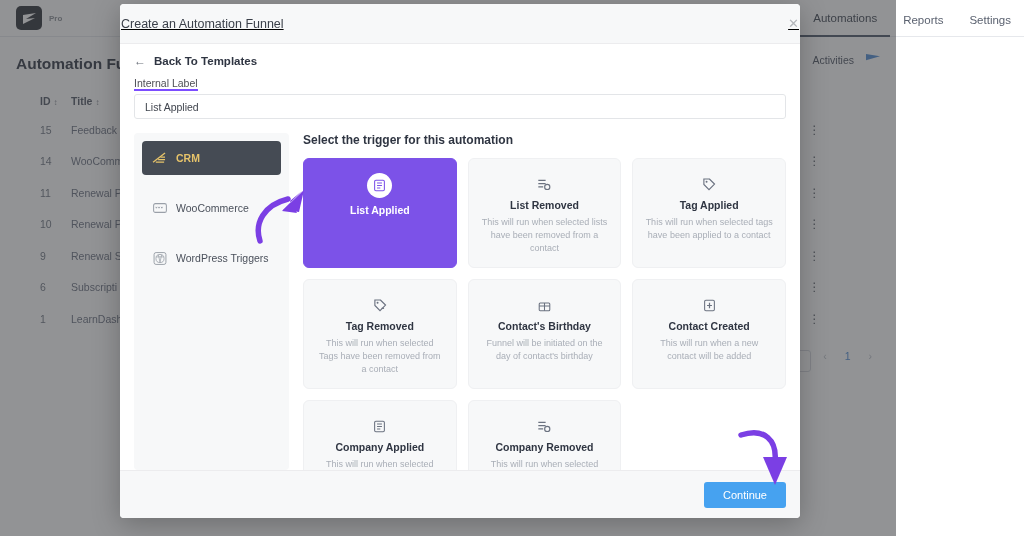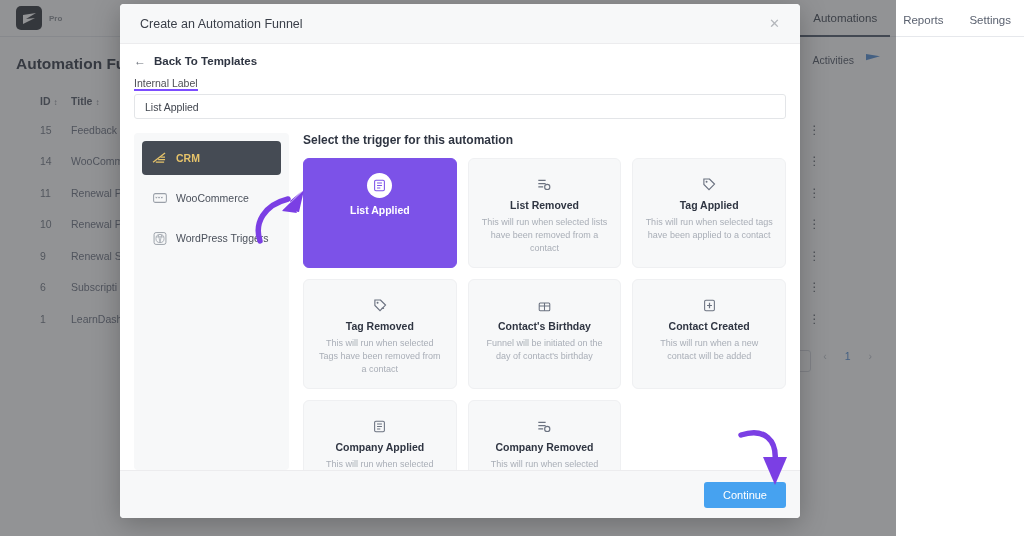--- a/index.html
+++ b/index.html
@@ -75,21 +75,21 @@
   .dim-overlay { position: absolute; inset: 0; background: rgba(60,62,66,0.56); }
 
   
   .modal {
     position: absolute; left: 120px; top: 4px; width: 680px; height: 514px;
     background: #ffffff; border-radius: 4px; box-shadow: 0 6px 28px rgba(0,0,0,.26);
     display: flex; flex-direction: column; overflow: hidden;
   }
   .modal-head {
     height: 40px; background: #f7f8f9; border-bottom: 1px solid #ececee;
-    display: flex; align-items: center; padding: 0 20px; flex: 0 0 40px;
+    display: flex; align-items: center; padding: 0 1px; flex: 0 0 40px; text-decoration: underline;
   }
   .modal-title { font-size: 12.5px; color: #3a3f49; }
   .modal-close { margin-left: auto; color: #b3b6bb; font-size: 13px; line-height: 1; }
 
   .modal-body { flex: 1; display: flex; flex-direction: column; padding: 0 14px; overflow: hidden; }
 
   .back-row { display: flex; align-items: center; gap: 8px; margin-top: 11px; }
   .back-arrow { color: #6c717b; font-size: 12px; line-height: 1; }
   .back-text { font-size: 11.5px; font-weight: 700; color: #2f3542; }
 
@@ -106,21 +106,21 @@
 
   .panes { display: flex; gap: 14px; margin-top: 14px; flex: 1; min-height: 0; }
 
   .cat-pane {
     width: 155px; background: #f7f8f9; border-radius: 4px; padding: 8px 8px 0 8px;
     flex: 0 0 155px;
   }
   .cat-item {
     display: flex; align-items: center; gap: 9px; height: 34px;
     padding: 0 10px; border-radius: 4px; font-size: 10.5px; color: #4a505b;
-    margin-bottom: 6px;
+    margin-bottom: 16px;
   }
   .cat-item.active { background: #454b54; color: #e6c36a; font-weight: 700; }
   .cat-ic { width: 15px; height: 13px; display: flex; align-items: center; justify-content: center; }
 
   .trig-pane { flex: 1; min-width: 0; display: flex; flex-direction: column; }
   .trig-head { font-size: 12px; font-weight: 700; color: #2f3542; margin-bottom: 11px; }
   .trig-grid {
     display: grid; grid-template-columns: repeat(3, 1fr); gap: 11px;
   }
   .card {

